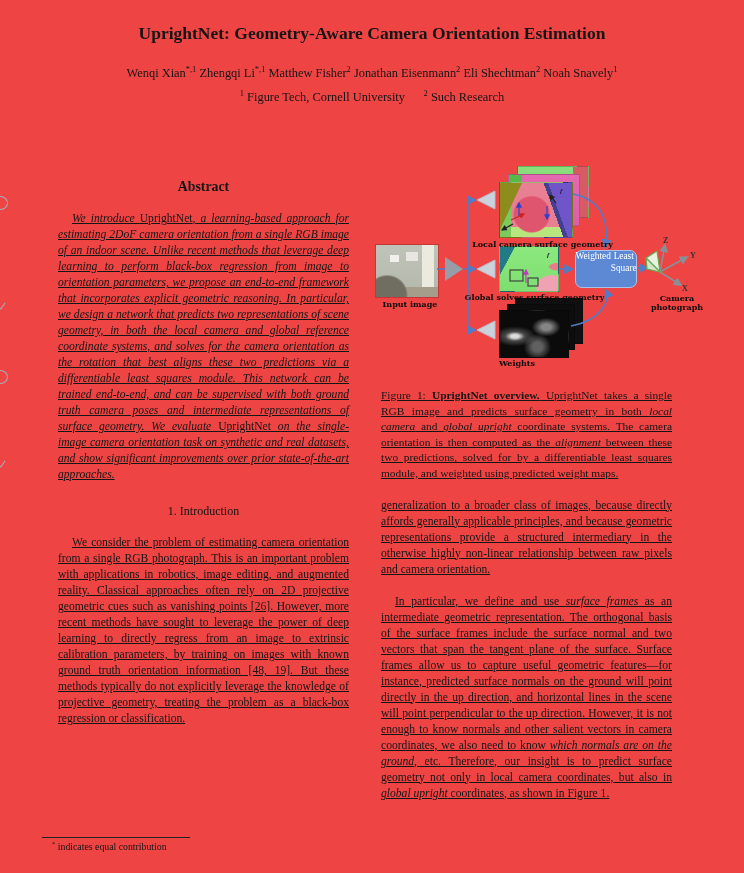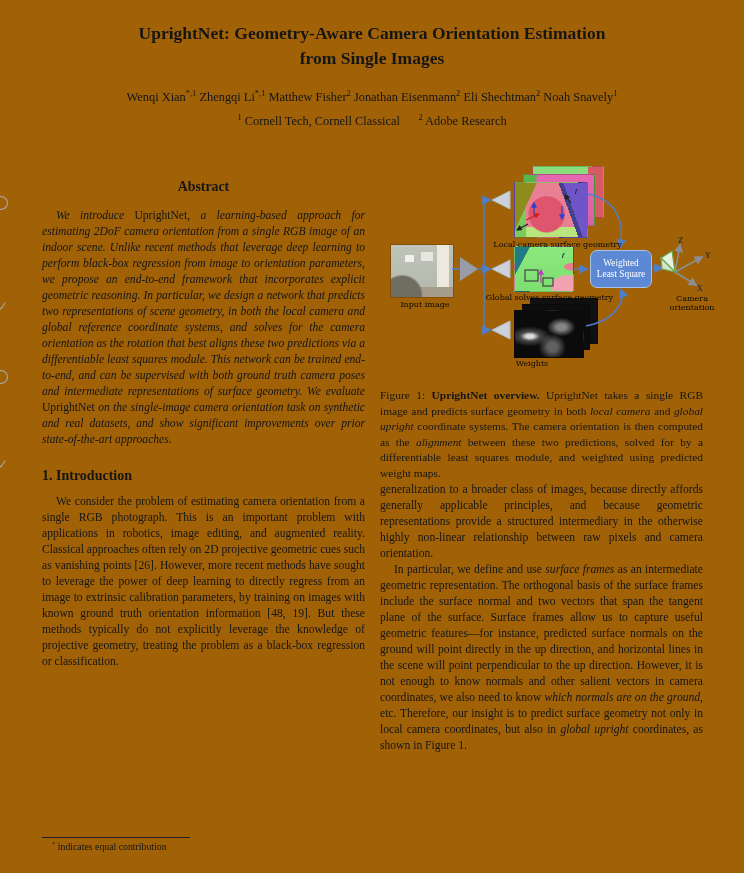--- a/index.html
+++ b/index.html
@@ -1,42 +1,42 @@
 <!DOCTYPE html>
 <html><head>
 <meta charset="utf-8">
 <style>
   html,body { margin:0; padding:0; background:#fff; }
   .page {
-    position:relative; width:744px; height:873px; background:#a16207;
+    position:relative; width:744px; height:873px; background:#ef4444;
     overflow:hidden; font-family:"Liberation Serif","DejaVu Serif",serif; color:#151515;
   }
   sup { font-size:68%; line-height:0; }
   
   .title { padding-top:21px; text-align:center; font-weight:bold; font-size:17.5px; line-height:24.5px; }
   .authors { margin-top:20px; text-align:center; font-size:12.4px; }
   .affils  { margin-top:9px;  text-align:center; font-size:12.4px; }
   
-  .cols { position:absolute; top:158px; left:42px; width:662px; display:flex; gap:15px; }
+  .cols { position:absolute; top:158px; left:42px; width:662px; display:flex; }
   .col { width:323px; font-size:11.6px; line-height:16px; text-align:justify; }
-  .col p { margin:0; text-indent:14px; }
+  .col p { margin:16px; text-indent:14px;text-decoration:underline; }
   .col p.noindent { text-indent:0; }
   .abstract-heading { text-align:center; font-weight:bold; font-size:13.8px; margin:21px 0 13px 0; }
   .abstract { font-style:italic; }
-  .section-heading { font-weight:bold; font-size:14px; margin:20px 0 10px 0; text-align:left; }
+  .section-heading { font-weight:normal; font-size:12px; margin:20px 0 10px 0; text-align:center; }
   .body-start { margin-top:13px; }
   
   .footnote { position:absolute; left:42px; top:837px; width:323px; font-size:9.8px; }
   .footnote-rule { width:148px; border-top:1px solid #222; margin-bottom:3px; }
   .footnote-text { padding-left:10px; }
   
   .figure { position:relative; width:332px; height:214px; margin:4px 0 0 -3px; }
   .figure .img { position:absolute; border:1px solid rgba(0,0,0,0.18); }
   .flabel { position:absolute; font-family:"DejaVu Serif","Liberation Serif",serif;
-            font-weight:normal; font-size:8px; line-height:9px; text-align:center; color:#0a0a0a; }
+            font-weight:bold; font-size:8px; line-height:9px; text-align:center; color:#0a0a0a; }
   .input-photo { left:13px; top:82px; width:62px; height:52px;
     background-image:
       radial-gradient(ellipse at 18% 96%, #6f6e60 0 26%, rgba(0,0,0,0) 29%),
       linear-gradient(0deg, #a59c8a 0 20%, rgba(0,0,0,0) 20%),
       linear-gradient(90deg, rgba(0,0,0,0) 0 74%, #eceadf 74% 94%, rgba(0,0,0,0) 94%),
       linear-gradient(#f2f0ea,#f2f0ea),
       linear-gradient(#e8e6e0,#e8e6e0),
       linear-gradient(#c0c4b8,#b4b8ac);
     background-size:100% 100%,100% 100%,100% 100%,9px 7px,12px 9px,100% 100%;
     background-position:0 0,0 0,0 0,14px 10px,30px 7px,0 0;
@@ -67,21 +67,21 @@
   .w-mid { left:145px; top:142px; width:66px; height:44px; background:#0d0d0d;
     background-image:radial-gradient(ellipse at 45% 60%, rgba(255,255,255,0.3) 0 10%, rgba(0,0,0,0) 30%); }
   .w-front { left:137px; top:148px; width:68px; height:46px; background:#0b0b0b;
     background-image:
       radial-gradient(ellipse at 22% 55%, rgba(255,255,255,0.85) 0 5%, rgba(255,255,255,0.25) 13%, rgba(0,0,0,0) 28%),
       radial-gradient(ellipse at 68% 35%, rgba(255,255,255,0.5) 0 7%, rgba(0,0,0,0) 22%),
       radial-gradient(ellipse at 55% 78%, rgba(255,255,255,0.35) 0 9%, rgba(0,0,0,0) 26%); }
   .wls-box { position:absolute; left:213px; top:88px; width:60px; height:36px;
     background:#5d89d4; border:1.5px solid #a9c3e8; border-radius:7px;
     color:#fff; font-size:9.3px; line-height:11.5px; text-align:center;
-    font-family:"Liberation Serif",serif; display:flex; flex-direction:column; justify-content:center; }
+    font-family:"Liberation Serif",serif; display:flex; flex-direction:row; justify-content:center; }
   .fsvg { position:absolute; left:0; top:0; width:332px; height:214px; }
   .f-ann { position:absolute; font-style:italic; font-weight:bold; font-size:7px; color:#1a1a40; }
   .cam-svg { position:absolute; left:282px; top:72px; }
   .cam-label { left:270px; top:132px; width:90px; }
   
   .frag { position:absolute; border:1.6px solid #a7adbb; }
   .frag-arc { left:-7px; width:13px; height:12px; border-radius:50%; }
   .frag-tick { left:-4px; width:7px; height:7px; border-width:0 1.6px 1.6px 0; transform:rotate(35deg); }
 </style>
 </head>
@@ -89,24 +89,23 @@
 
 <div class="page">
 
   <div class="frag frag-arc" style="top:196px;"></div>
   <div class="frag frag-tick" style="top:300px;"></div>
   <div class="frag frag-arc" style="top:370px;"></div>
   <div class="frag frag-tick" style="top:458px;"></div>
 
   <div class="title">
     <div>UprightNet: Geometry-Aware Camera Orientation Estimation</div>
-    <div>from Single Images</div>
   </div>
   <div class="authors"><span>Wenqi Xian</span><sup>*,1</sup><span> Zhengqi Li</span><sup>*,1</sup><span> Matthew Fisher</span><sup>2</sup><span> Jonathan Eisenmann</span><sup>2</sup><span> Eli Shechtman</span><sup>2</sup><span> Noah Snavely</span><sup>1</sup></div>
-  <div class="affils"><sup>1</sup><span> Cornell Tech, Cornell Classical  </span><sup>2</sup><span> Adobe Research</span></div>
+  <div class="affils"><sup>1</sup><span> Figure Tech, Cornell University  </span><sup>2</sup><span> Such Research</span></div>
 
   <div class="cols">
 
     <div class="col">
       <div class="abstract-heading">Abstract</div>
       <p class="abstract"><span>We introduce </span><span style="font-style: normal;">UprightNet</span><span>, a learning-based approach for estimating 2DoF camera orientation from a single RGB image of an indoor scene. Unlike recent methods that leverage deep learning to perform black-box regression from image to orientation parameters, we propose an end-to-end framework that incorporates explicit geometric reasoning. In particular, we design a network that predicts two representations of scene geometry, in both the local camera and global reference coordinate systems, and solves for the camera orientation as the rotation that best aligns these two predictions via a differentiable least squares module. This network can be trained end-to-end, and can be supervised with both ground truth camera poses and intermediate representations of surface geometry. We evaluate </span><span style="font-style: normal;">UprightNet</span><span> on the single-image camera orientation task on synthetic and real datasets, and show significant improvements over prior state-of-the-art approaches.</span></p>
       <div class="section-heading">1. Introduction</div>
       <p>We consider the problem of estimating camera orientation from a single RGB photograph. This is an important problem with applications in robotics, image editing, and augmented reality. Classical approaches often rely on 2D projective geometric cues such as vanishing points [26]. However, more recent methods have sought to leverage the power of deep learning to directly regress from an image to extrinsic calibration parameters, by training on images with known ground truth orientation information [48, 19]. But these methods typically do not explicitly leverage the knowledge of projective geometry, treating the problem as a black-box regression or classification.</p>
     </div>
 
@@ -191,21 +190,21 @@
           <text x="46" y="24" font-size="8" font-weight="bold" fill="#333">Y</text>
           <text x="38" y="57" font-size="8" font-weight="bold" fill="#333">X</text>
         </svg>
 
         <div class="flabel" style="left:12px;  top:138px; width:72px;">Input image</div>
         <div class="flabel" style="left:93px; top:78px;  width:175px;">Local camera surface geometry</div>
         <div class="flabel" style="left:85px; top:131px; width:175px;">Global solves surface geometry</div>
         <div class="flabel" style="left:121px;top:197px; width:68px;">Weights</div>
         <div class="flabel cam-label">
           <div>Camera</div>
-          <div>orientation</div>
+          <div>photograph</div>
         </div>
       </div>
 
       <p class="noindent" style="font-size:11.4px; line-height:15.6px; margin-top:12px;"><span>Figure 1: </span><span style="font-weight: bold;">UprightNet overview.</span><span> UprightNet takes a single RGB image and predicts surface geometry in both </span><span style="font-style: italic;">local camera</span><span> and </span><span style="font-style: italic;">global upright</span><span> coordinate systems. The camera orientation is then computed as the </span><span style="font-style: italic;">alignment</span><span> between these two predictions, solved for by a differentiable least squares module, and weighted using predicted weight maps.</span></p>
 
       <p class="noindent body-start">generalization to a broader class of images, because directly affords generally applicable principles, and because geometric representations provide a structured intermediary in the otherwise highly non-linear relationship between raw pixels and camera orientation.</p>
       <p><span>In particular, we define and use </span><span style="font-style: italic;">surface frames</span><span> as an intermediate geometric representation. The orthogonal basis of the surface frames include the surface normal and two vectors that span the tangent plane of the surface. Surface frames allow us to capture useful geometric features—for instance, predicted surface normals on the ground will point directly in the up direction, and horizontal lines in the scene will point perpendicular to the up direction. However, it is not enough to know normals and other salient vectors in camera coordinates, we also need to know </span><span style="font-style: italic;">which normals are on the ground</span><span>, etc. Therefore, our insight is to predict surface geometry not only in local camera coordinates, but also in </span><span style="font-style: italic;">global upright</span><span> coordinates, as shown in Figure 1.</span></p>
     </div>
   </div>
 

